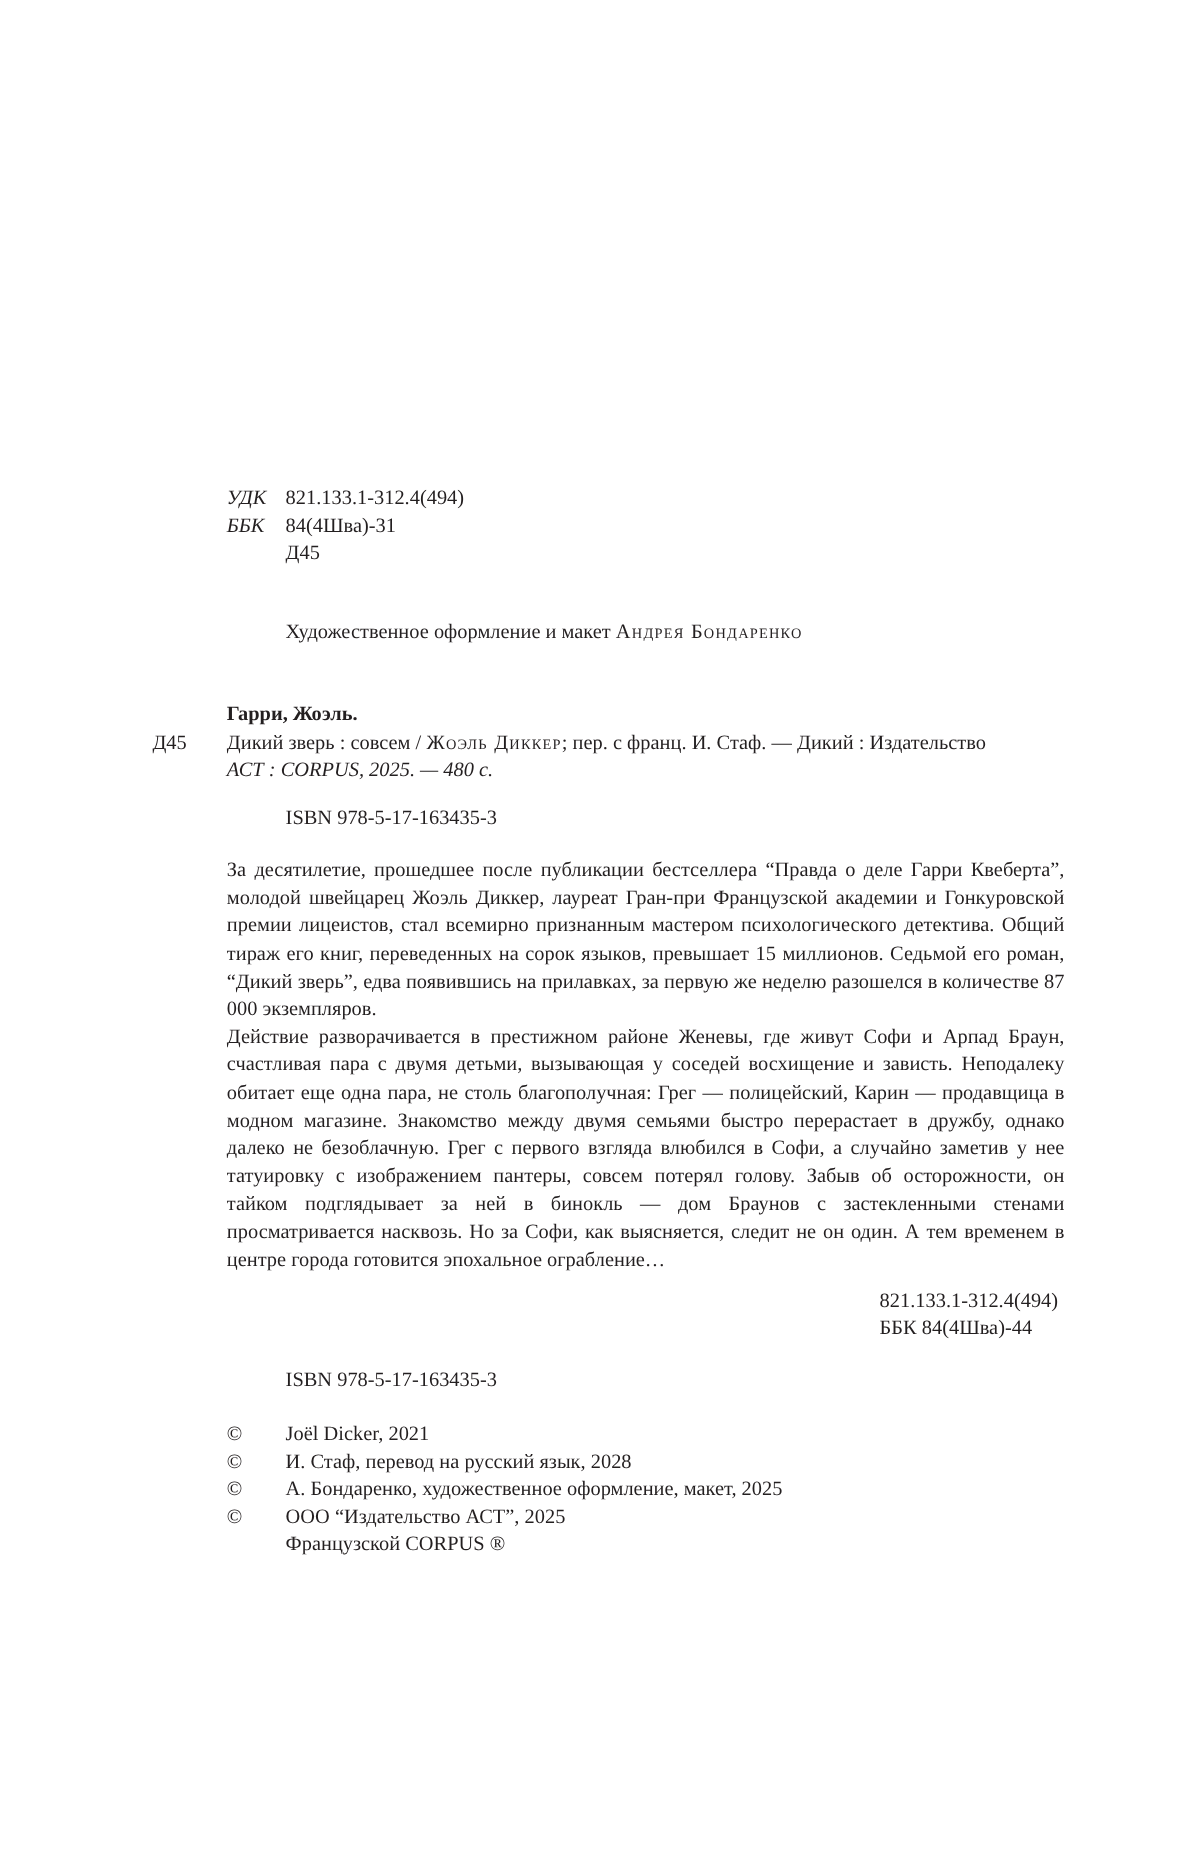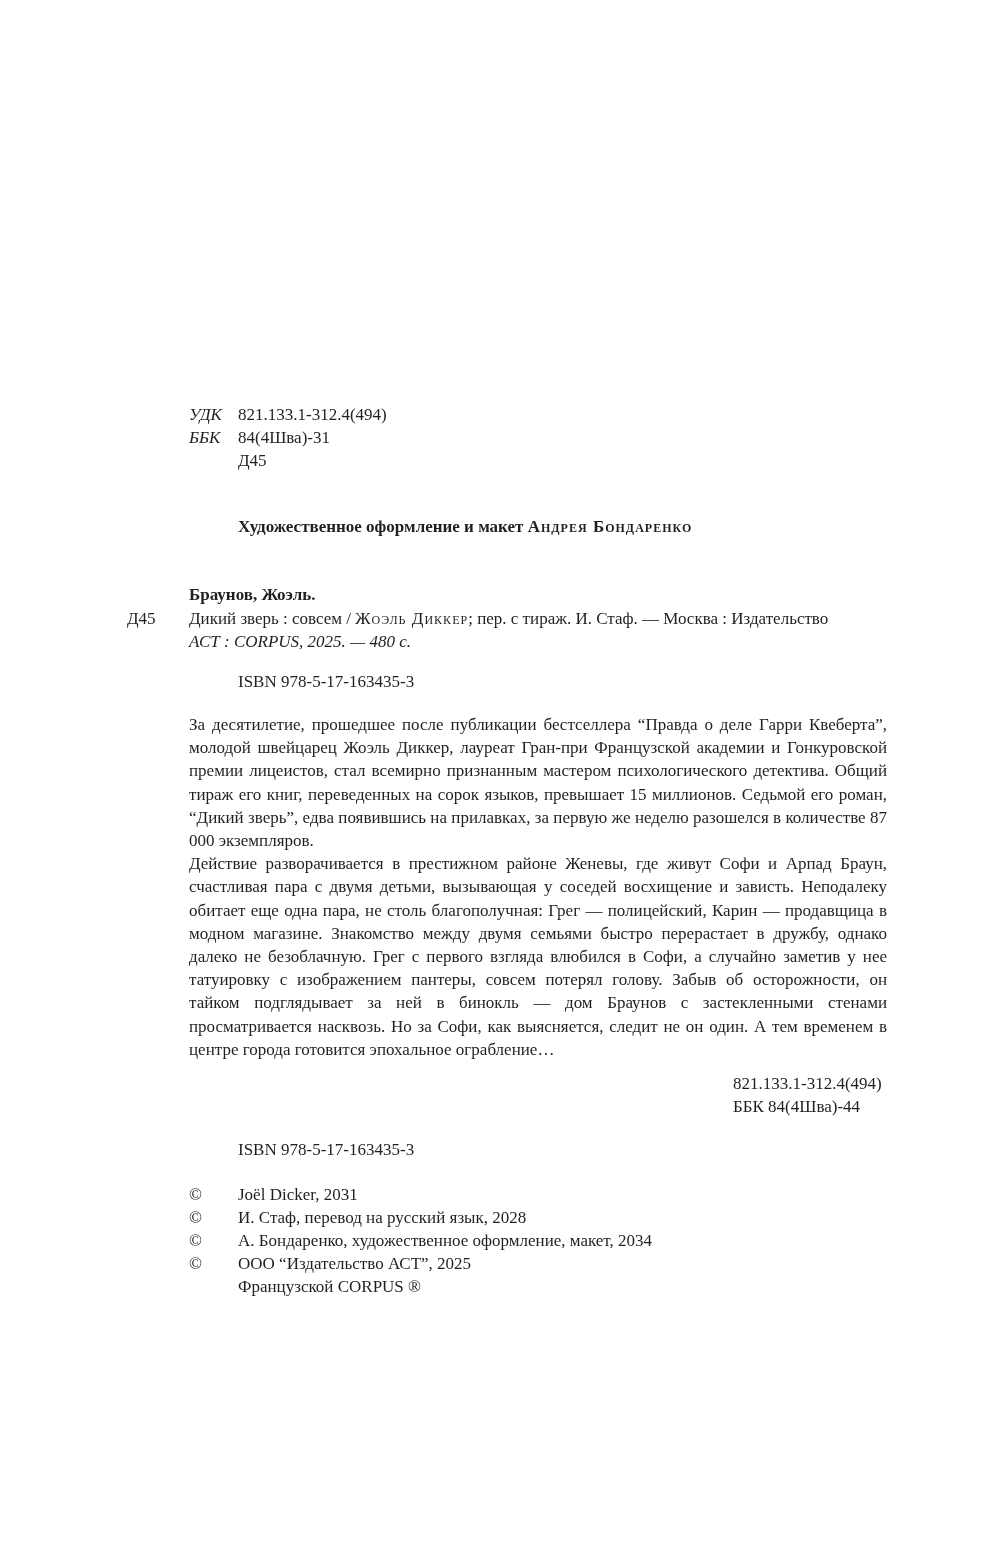--- a/index.html
+++ b/index.html
@@ -29,49 +29,49 @@
 <div class="class-row" style="top:403px;">
   <span class="lbl">УДК</span><span>821.133.1-312.4(494)</span>
 </div>
 <div class="class-row" style="top:426px;">
   <span class="lbl">ББК</span><span>84(4Шва)-31</span>
 </div>
 <div class="class-row" style="top:449px;">
   <span class="lbl"></span><span>Д45</span>
 </div>
 
-<div class="abs" style="left:238px; top:515px; white-space:nowrap;font-weight:bold;">
+<div class="abs" style="left:238px; top:515px; white-space:nowrap;">
   <span>Художественное оформление и макет </span><span class="sc">Андрея Бондаренко</span>
 </div>
 
-<div class="abs bold" style="left:189px; top:583px;">Браунов, Жоэль.</div>
+<div class="abs bold" style="left:189px; top:583px;">Гарри, Жоэль.</div>
 <div class="abs" style="left:127px; top:607px;">Д45</div>
 <div class="abs" style="left:189px; top:607px; width:698px; white-space:nowrap;">
-  <span>Дикий зверь : совсем / </span><span class="sc">Жоэль Диккер</span><span>; пер. с тираж. И. Стаф. — Москва : Издательство</span>
+  <span>Дикий зверь : совсем / </span><span class="sc">Жоэль Диккер</span><span>; пер. с франц. И. Стаф. — Дикий : Издательство</span>
 </div>
 <div class="abs" style="left:189px; top:630px;font-style:italic;">АСТ : CORPUS, 2025. — 480 с.</div>
 <div class="abs" style="left:238px; top:670px;">ISBN 978-5-17-163435-3</div>
 
 <div class="para" style="top:713px;">
   <p>За десятилетие, прошедшее после публикации бестселлера “Правда о деле Гарри Квеберта”, молодой швейцарец Жоэль Диккер, лауреат Гран-при Французской академии и Гонкуровской премии лицеистов, стал всемирно признанным мастером психологического детектива. Общий тираж его книг, переведенных на сорок языков, превышает 15 миллионов. Седьмой его роман, “Дикий зверь”, едва появившись на прилавках, за первую же неделю разошелся в количестве 87 000 экземпляров.</p>
   <p>Действие разворачивается в престижном районе Женевы, где живут Софи и Арпад Браун, счастливая пара с двумя детьми, вызывающая у соседей восхищение и зависть. Неподалеку обитает еще одна пара, не столь благополучная: Грег — полицейский, Карин — продавщица в модном магазине. Знакомство между двумя семьями быстро перерастает в дружбу, однако далеко не безоблачную. Грег с первого взгляда влюбился в Софи, а случайно заметив у нее татуировку с изображением пантеры, совсем потерял голову. Забыв об осторожности, он тайком подглядывает за ней в бинокль — дом Браунов с застекленными стенами просматривается насквозь. Но за Софи, как выясняется, следит не он один. А тем временем в центре города готовится эпохальное ограбление…</p>
 </div>
 
 <div class="right-block" style="top:1072px;">821.133.1-312.4(494)</div>
 <div class="right-block" style="top:1095px;">ББК 84(4Шва)-44</div>
 
 <div class="abs" style="left:238px; top:1138px;">ISBN 978-5-17-163435-3</div>
 
 <div class="copy-row" style="top:1183px;">
-  <span class="sym">©</span><span>Joël Dicker, 2031</span>
+  <span class="sym">©</span><span>Joël Dicker, 2021</span>
 </div>
 <div class="copy-row" style="top:1206px;">
   <span class="sym">©</span><span>И. Стаф, перевод на русский язык, 2028</span>
 </div>
 <div class="copy-row" style="top:1229px;">
-  <span class="sym">©</span><span>А. Бондаренко, художественное оформление, макет, 2034</span>
+  <span class="sym">©</span><span>А. Бондаренко, художественное оформление, макет, 2025</span>
 </div>
 <div class="copy-row" style="top:1252px;">
   <span class="sym">©</span><span>ООО “Издательство АСТ”, 2025</span>
 </div>
 <div class="copy-row" style="top:1275px;">
   <span class="sym"></span><span>Французской CORPUS ®</span>
 </div>
 
 </body></html>

